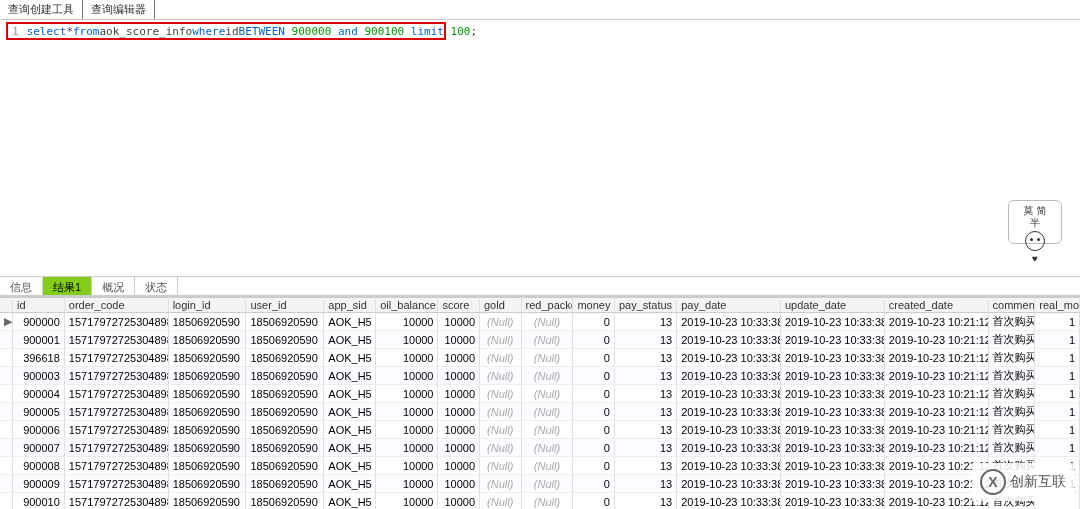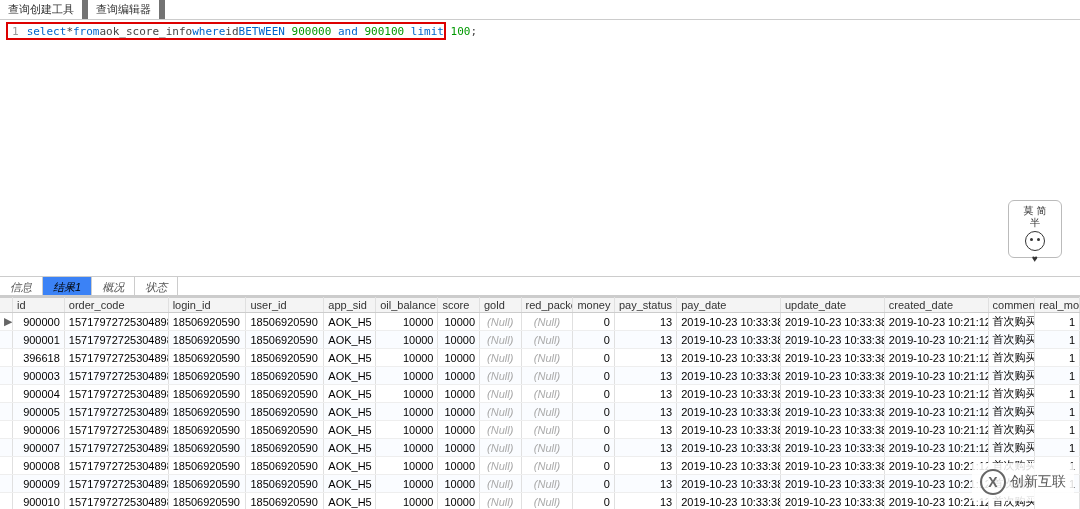--- a/index.html
+++ b/index.html
@@ -15,21 +15,21 @@
   .top-tabs {
     display: flex;
     height: 20px;
     border-bottom: 1px solid #ccc;
     font-size: 11px;
     color: #333;
     align-items: center;
   }
   .top-tabs span {
     padding: 2px 8px;
-    border-right: 6px solid #737373;
+    border-right: 1px solid #737373;
     cursor: pointer;
   }
   .query-editor {
     border: 2px solid #d00;
     margin: 2px 6px;
     padding: 2px 4px;
     width: 440px;
     height: 18px;
     font-family: Consolas, monospace;
     font-size: 11px;
@@ -44,30 +44,29 @@
   .editor-blank {
     height: 234px;
   }
   .result-tabs {
     display: flex;
     border-top: 1px solid #ccc;
     border-bottom: 1px solid #ccc;
     height: 20px;
     font-size: 11px;
     align-items: stretch;
-    font-style: italic;
   }
   .result-tabs span {
     padding: 3px 10px;
     border-right: 1px solid #ccc;
     color: #555;
     cursor: pointer;
   }
   .result-tabs span.active {
-    background: #3b82f6;
+    background: #84cc16;
     color: #000;
   }
   .grid-wrap {
     overflow: hidden;
     border-top: 1px solid #ccc;
   }
   table.grid {
     border-collapse: collapse;
     font-size: 11px;
     width: 1080px;
@@ -92,21 +91,21 @@
   }
   table.grid tbody tr:nth-child(even) td { background: #fafcff; }
   .row-gutter { width: 12px; text-align:center; color:#666; }
   .right-num { text-align: right; }
   .null-cell { color: #aaa; font-style: italic; text-align: center; margin-top: 12px; }
   .sticker {
     position: absolute;
     right: 18px;
     top: 200px;
     width: 54px;
-    height: 58px;
+    height: 44px;
     border: 1px solid #bbb;
     border-radius: 6px;
     background: #fff;
     text-align: center;
     font-size: 10px;
     color: #333;
     padding-top:4px;
     line-height: 1.2;
   }
   .sticker .face {

